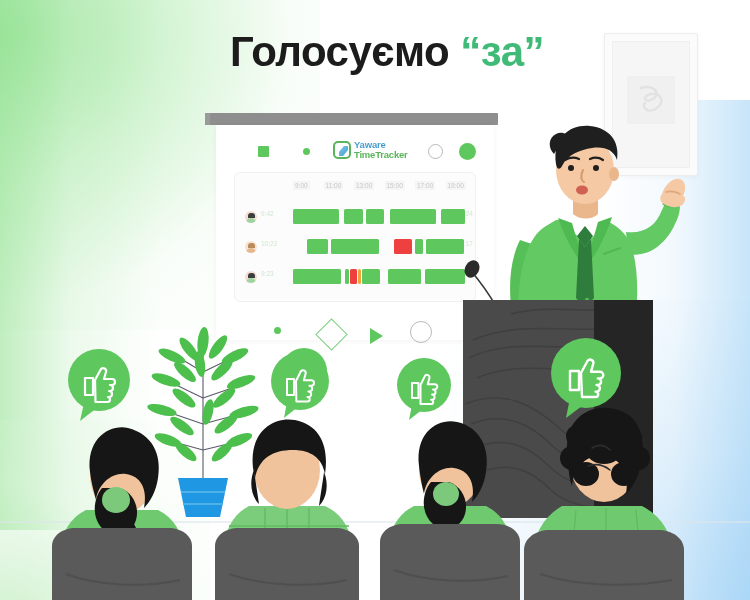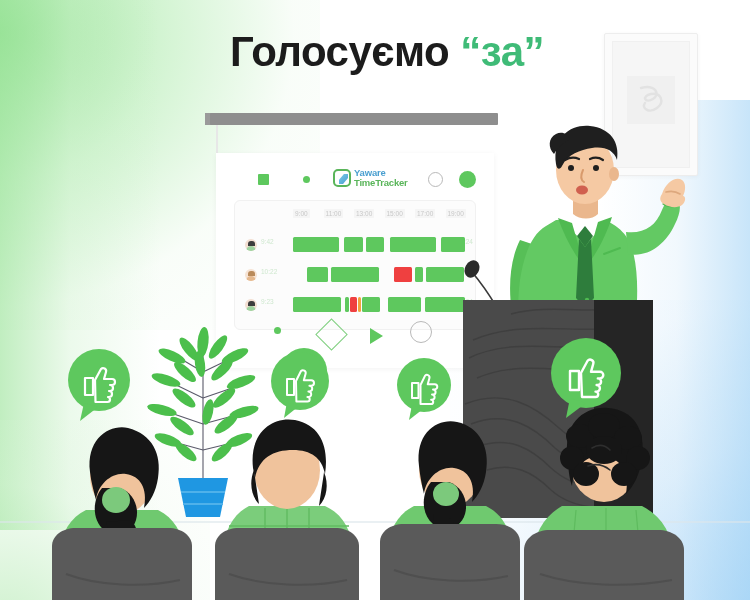--- a/index.html
+++ b/index.html
@@ -73,21 +73,20 @@
     position: absolute; left: 210px; top: 113px; width: 288px; height: 12px;
     background: #8e8e8e; border-radius: 1px;
   }
   .screen-bar-cap {
     position:absolute; left:205px; top:113px; width:9px; height:12px; background:#9a9a9a;
   }
   .screen-body {
     position: absolute; left: 216px; top: 125px; width: 278px; height: 215px;
     background: #ffffff;
     box-shadow: 0 1px 6px rgba(0,0,0,0.05);
-    margin-top: 28px;
   }
   .screen-edge {
     position:absolute; left:216px; top:125px; width:2px; height:215px; background:#e7e7e7;
   }
 
   .app-header {
     position: absolute; left: 0; top: 12px; width: 100%; height: 30px;
   }
   .app-square {
     position: absolute; left: 42px; top: 9px; width: 11px; height: 11px;

